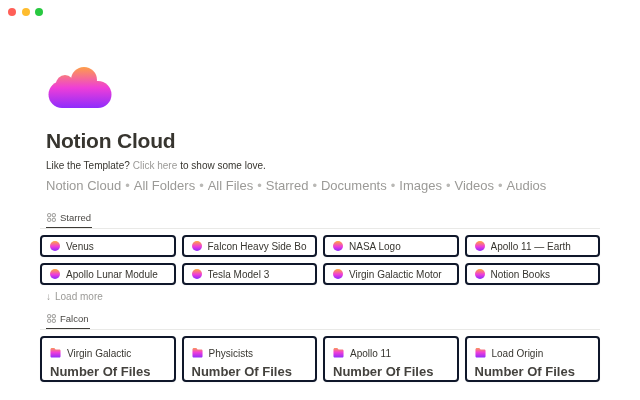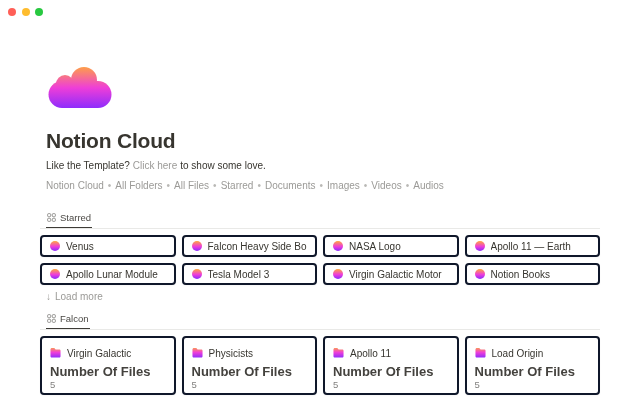--- a/index.html
+++ b/index.html
@@ -5,31 +5,31 @@
   html,body{margin:0;padding:0;width:640px;height:400px;overflow:hidden;background:#fff;
     font-family:"Liberation Sans","DejaVu Sans",sans-serif;color:#37352F;}
   .window{position:relative;width:640px;height:400px;background:#fff;overflow:hidden;}
   .traffic-lights{position:absolute;top:8px;left:8px;display:flex;gap:5.5px;}
   .tl{width:8px;height:8px;border-radius:50%;display:inline-block;}
   .logo{position:absolute;left:47px;top:65px;}
   .content{position:absolute;left:40px;top:130px;width:560px;}
   h1{margin:0 0 8px;padding-left:6px;font-size:21px;line-height:22px;font-weight:700;letter-spacing:-0.2px;color:#37352F;}
   .cta{margin:0 0 8px;padding-left:6px;font-size:10px;line-height:12px;color:#37352F;}
   .cta a{color:#9B9A97;text-decoration:none;margin:0 3px;cursor:pointer;}
-  .nav{padding-left:6px;font-size:10px;line-height:12px;color:#9B9A97;margin-bottom:16px;white-space:nowrap;}
+  .nav{padding-left:6px;font-size:13px;line-height:12px;color:#9B9A97;margin-bottom:16px;white-space:nowrap;}
   .nav .sep{margin:0 4px;color:#B9B8B5;}
   .nav .nav-item{cursor:pointer;}
   .tabs{border-bottom:1px solid #E9E9E7;margin-top:4px;}
   .tab{display:inline-flex;align-items:center;gap:4px;margin-left:6px;padding:2px 1px 4px;
        border-bottom:1.5px solid #3d3b36;font-size:9.5px;font-weight:500;color:#4a4844;cursor:pointer;}
   .grid{display:grid;grid-template-columns:repeat(4,1fr);gap:6px;margin-top:6px;}
   .card{background:#fff;border:2px solid #0f172a;border-radius:4px;box-shadow:0 1px 2px rgba(15,15,15,0.04);
         box-sizing:border-box;cursor:pointer;overflow:hidden;}
   .card.file{height:22px;display:flex;align-items:center;gap:6px;padding:0 8px;}
-  .card.folder{height:59px;padding:6px 8px;}
+  .card.folder{height:46px;padding:6px 8px;}
   .card .title{font-size:10px;font-weight:500;color:#37352F;white-space:nowrap;overflow:hidden;}
   .folder-head{display:flex;align-items:center;gap:6px;}
   .dot-icon{width:10px;height:10px;border-radius:50%;flex:0 0 auto;
         background:linear-gradient(180deg,#FFA73C 0%,#EE3ED8 55%,#8A2BFE 100%);}
   .prop-label{font-size:13px;font-weight:600;color:#44423e;margin-top:5px;line-height:9px;}
   .prop-value{font-size:9.5px;color:#82817F;margin-top:4px;line-height:10px;}
   .load-more{display:flex;align-items:center;gap:4px;margin:6px 0 7px;padding-left:6px;
         font-size:10px;color:#9B9A97;cursor:pointer;}
   .section{margin-bottom:2px;}
   .grid-icon svg{display:block;}

